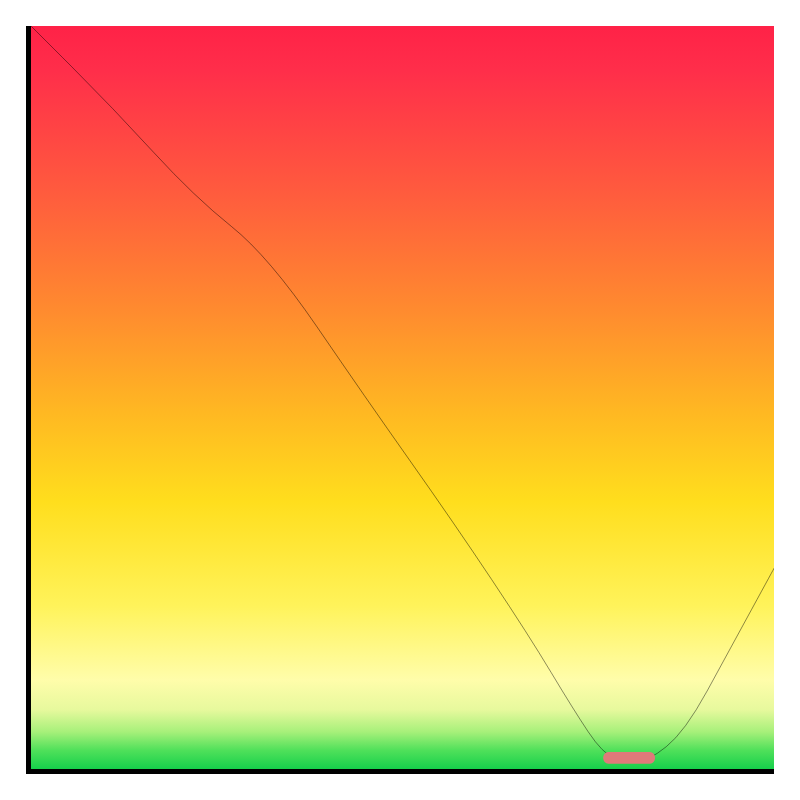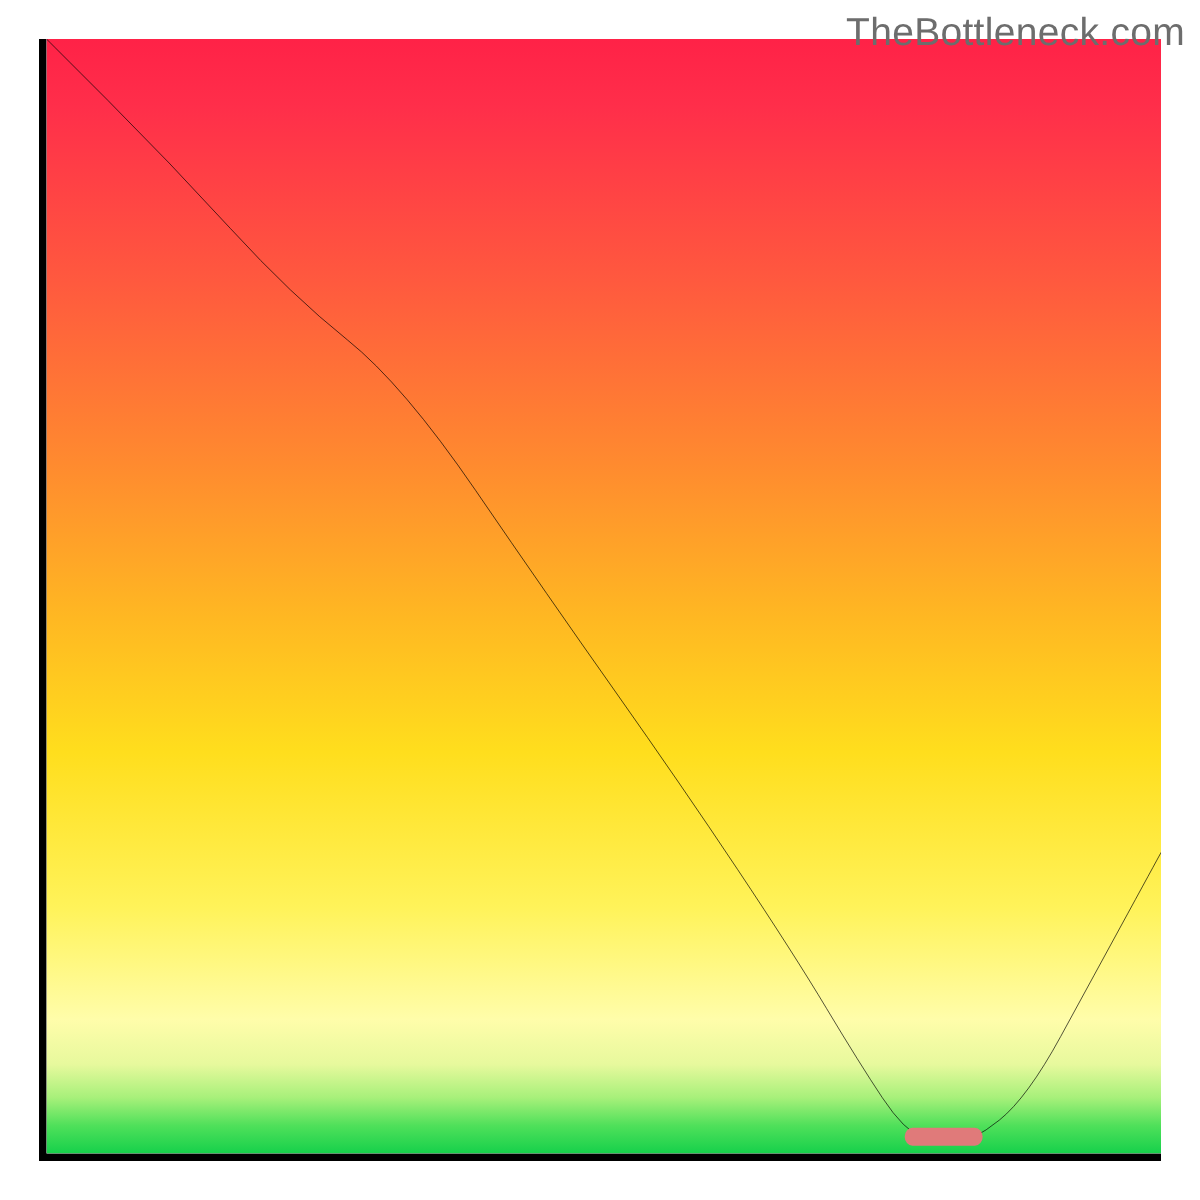--- a/index.html
+++ b/index.html
@@ -62,21 +62,20 @@
     inset: 0;
     width: 100%;
     height: 100%;
   }
 </style>
 </head>
 <body>
 
 <div class="chart-container">
 
-  <div class="watermark">TheBottleneck.com</div>
 
   <div class="plot-area">
     <div class="gradient"></div>
 
     <svg class="curve" viewBox="0 0 100 100" preserveAspectRatio="none">
       <path id="curve-path" fill="none" stroke="#000" stroke-width="0.45" vector-effect="non-scaling-stroke" stroke-linejoin="round" stroke-linecap="round" d="M 0 0 Q 0 0 5.5 5.5 Q 11 11 16.5 17 Q 22 23 27 27 Q 32 31 38.5 40.5 Q 45 50 51 58.5 Q 57 67 62 74.5 Q 67 82 70 87 Q 73 92 75 95 Q 77 98 78.5 98.5 Q 80 99 81.5 99 Q 83 99 85.5 97 Q 88 95 91 89.5 Q 94 84 97 78.5 T 100 73"></path>
     </svg>
 
     <svg class="marker" viewBox="0 0 100 100" preserveAspectRatio="none">
       <rect id="marker-rect" x="77" y="97.7" width="7" height="1.6" rx="0.7" ry="0.9" fill="#e07a7a"></rect>

